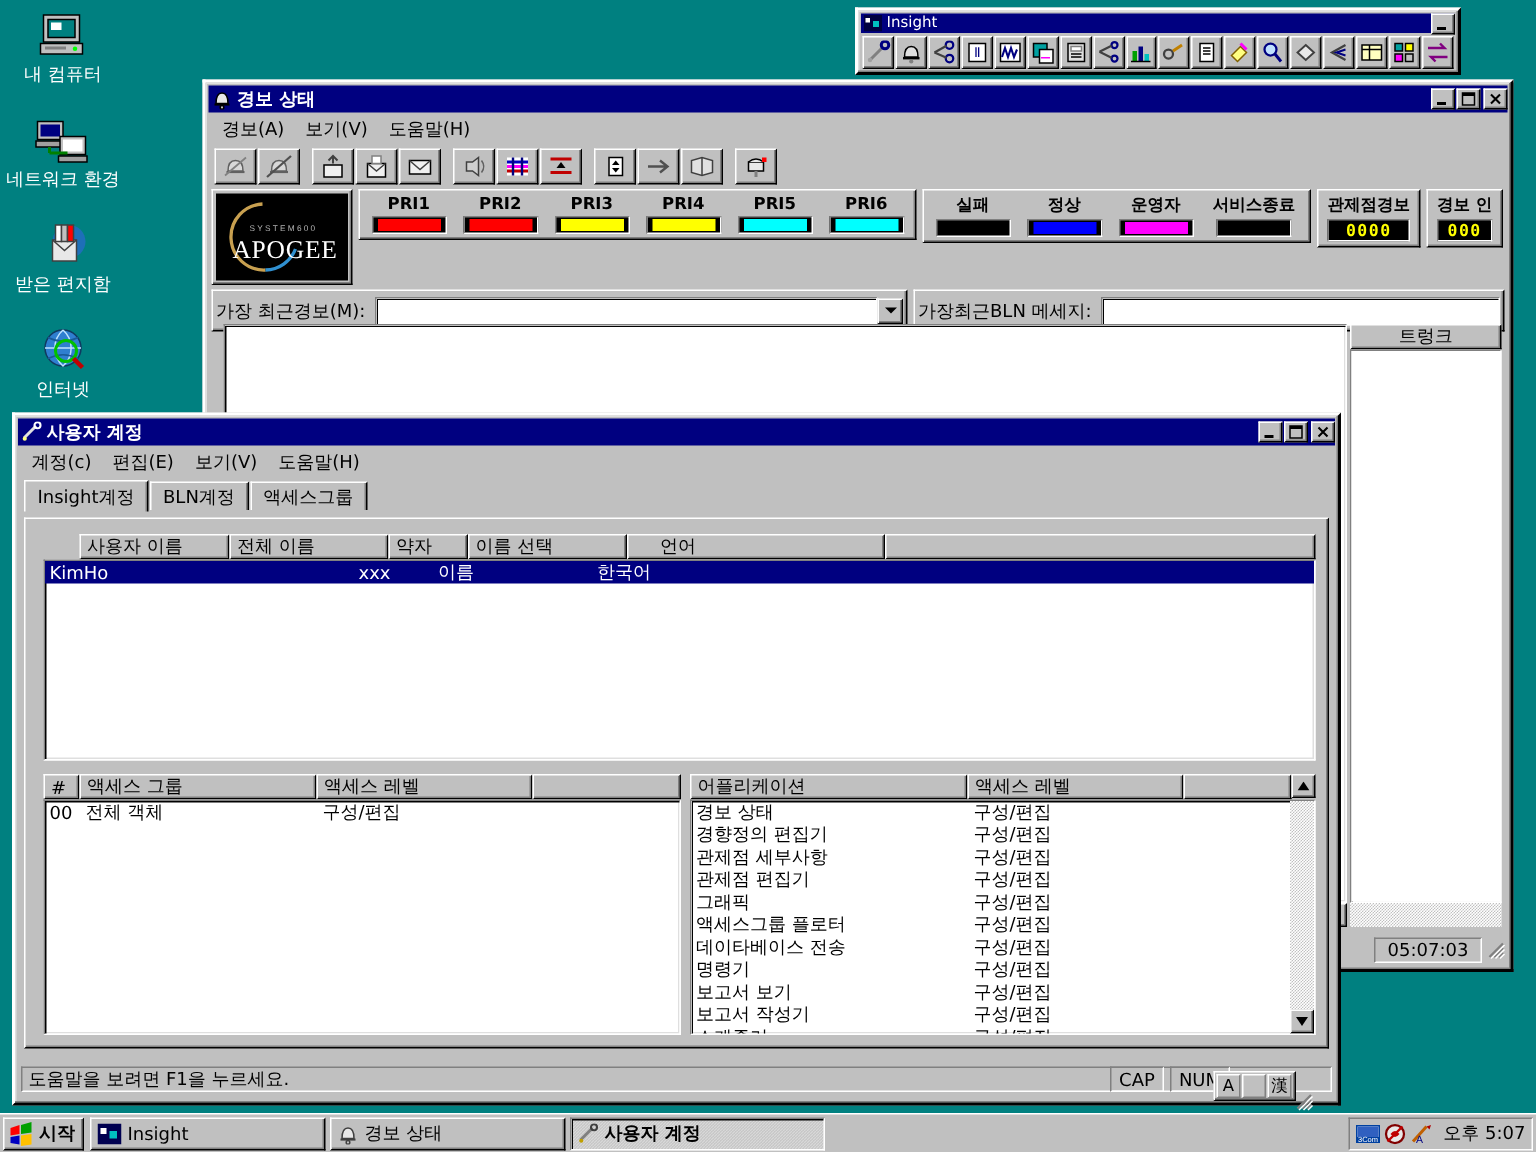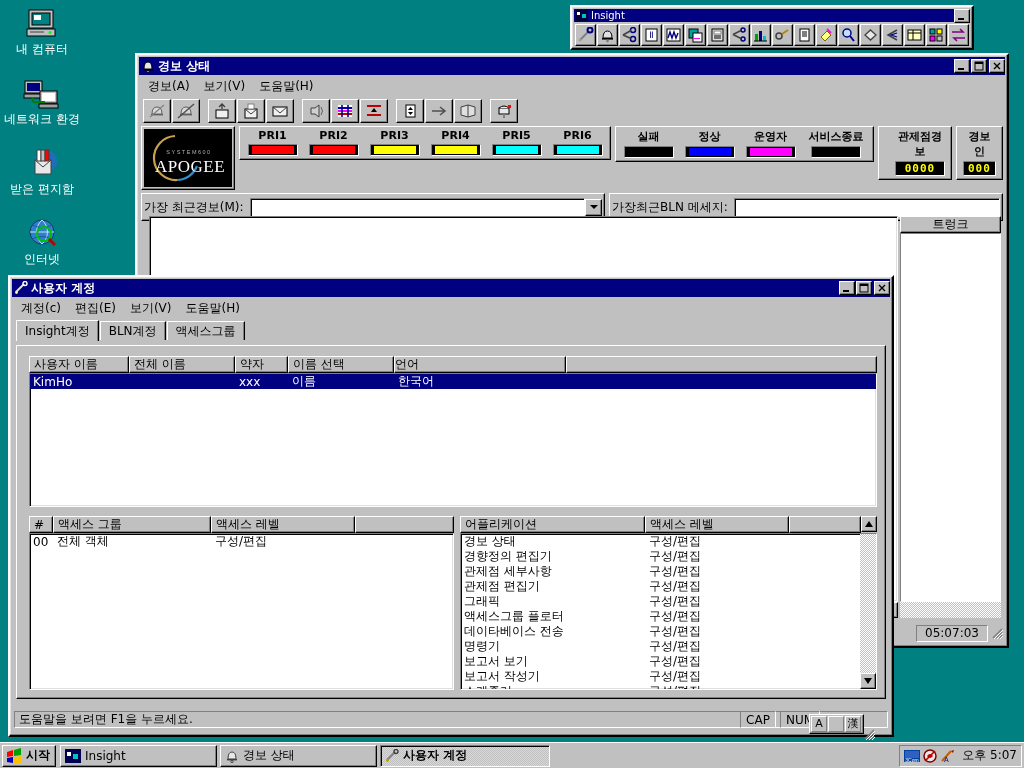--- a/index.html
+++ b/index.html
@@ -730,21 +730,21 @@
             </div>
           </div>
         <div class="pri-cell" style="width:70px;">
             <div class="t">서비스종료</div>
             <div class="pri-bar">
               <div class="pri-fill" id="sf3" style="background: rgb(0, 0, 0); width: 54px;"></div>
             </div>
           </div>
       </div>
     </div>
-    <div class="raised" style="padding:2px 3px 3px 13px;">
+    <div class="raised" style="padding:2px 3px 3px 3px;">
       <div class="ctr-cell">
         <div class="t">관제점경보</div>
         <div class="ctr-val">0000</div>
       </div>
     </div>
     <div class="raised" style="padding:2px 3px 3px 3px; overflow:hidden;">
       <div class="ctr-cell">
         <div class="t">경보 인</div>
         <div class="ctr-val">000</div>
       </div>
@@ -845,26 +845,26 @@
 
   <div class="tabstrip" style="margin-top:2px;">
     <div class="tab active">Insight계정</div>
     <div class="tab">BLN계정</div>
     <div class="tab">액세스그룹</div>
   </div>
 
   <div class="raised" style="position:absolute; left:6px; top:68px; right:6px; bottom:36px; padding:4px;">
 
     <div style="position:absolute; left:12px; top:10px; right:8px; height:151px; display:flex; flex-direction:column;">
-      <div style="display:flex;">
+      <div style="display:flex;margin-left:24px;">
         <div class="colhdr" style="width:100px; justify-content:flex-start; padding-left:4px;">사용자 이름</div>
         <div class="colhdr" style="width:106px; justify-content:flex-start; padding-left:4px;">전체 이름</div>
         <div class="colhdr" style="width:53px; justify-content:flex-start; padding-left:4px;">약자</div>
         <div class="colhdr" style="width:106px; justify-content:flex-start; padding-left:4px;">이름 선택</div>
-        <div class="colhdr" style="width:172px; justify-content:flex-start; padding-left:0;">언어</div>
+        <div class="colhdr" style="width:172px; justify-content:flex-start; padding-left:21px;">언어</div>
         <div class="colhdr" style="flex:1;"></div>
       </div>
       <div class="sunken" style="flex:1; display:flex; flex-direction:column;">
         <div class="lrow sel">
           <div class="lcell" style="width:100px;">KimHo</div>
           <div class="lcell" style="width:106px;"></div>
           <div class="lcell" style="width:53px;">xxx</div>
           <div class="lcell" style="width:106px;">이름</div>
           <div class="lcell" style="width:172px;">한국어</div>
         </div>

